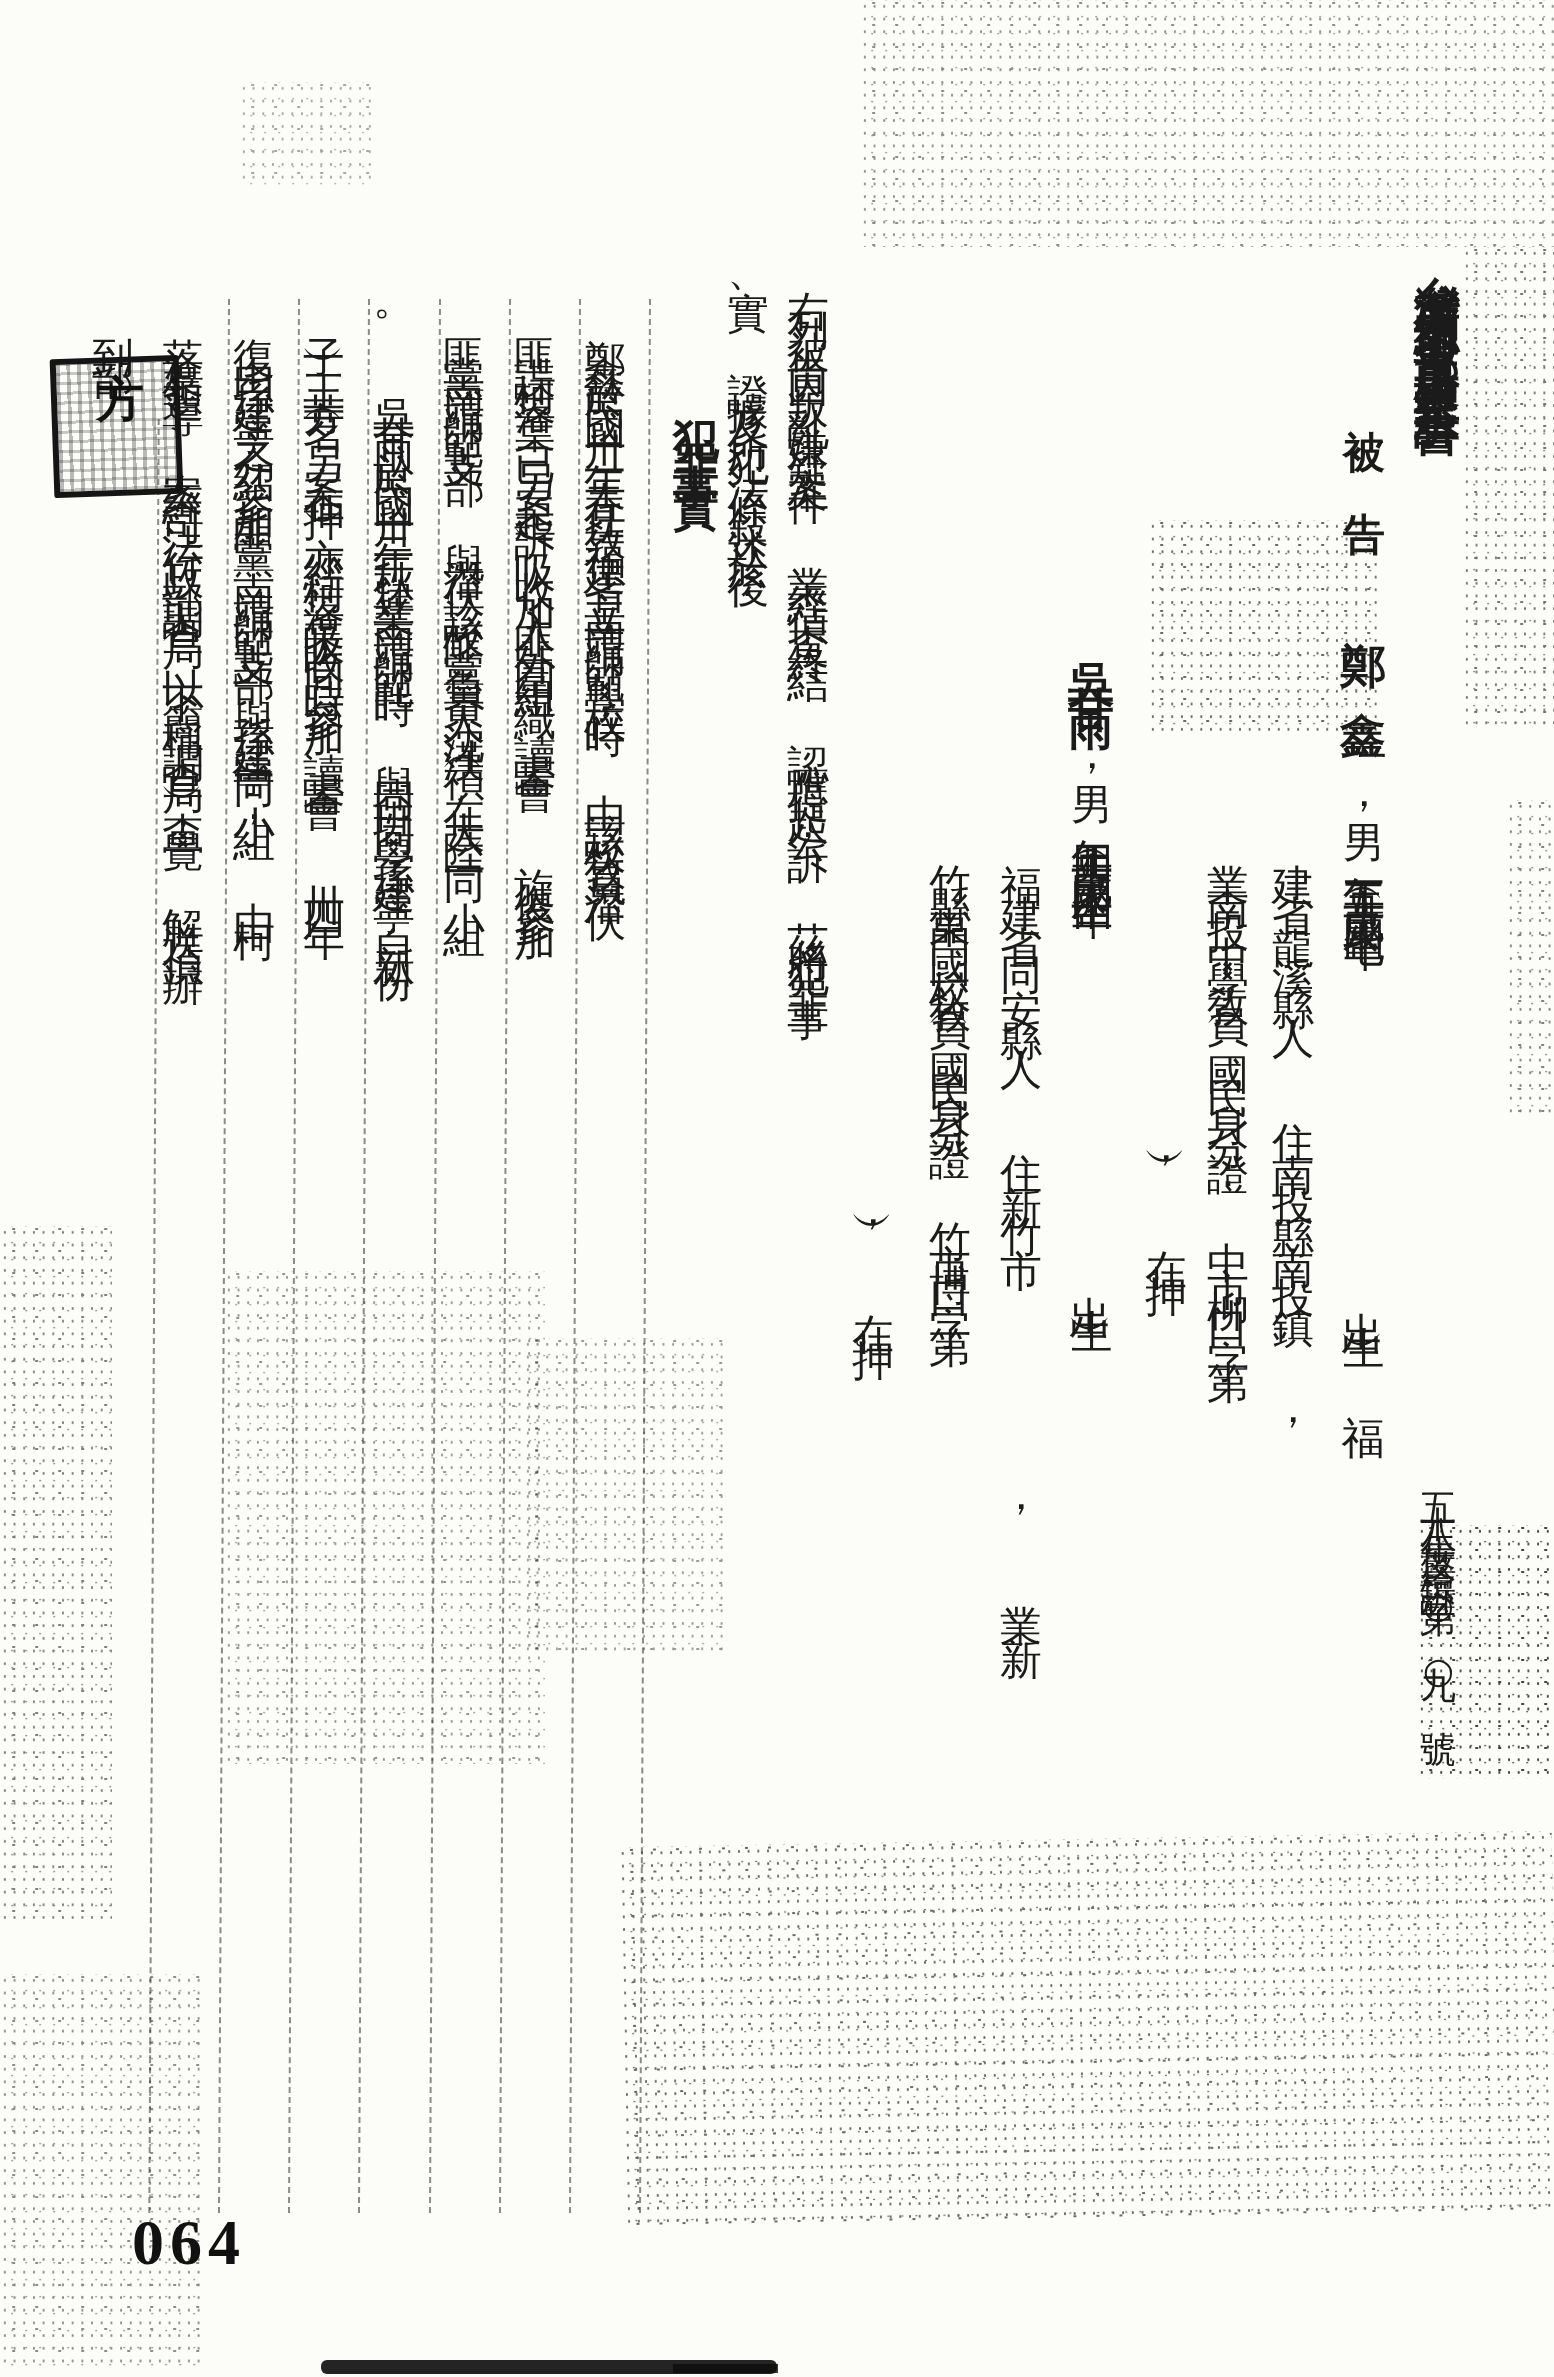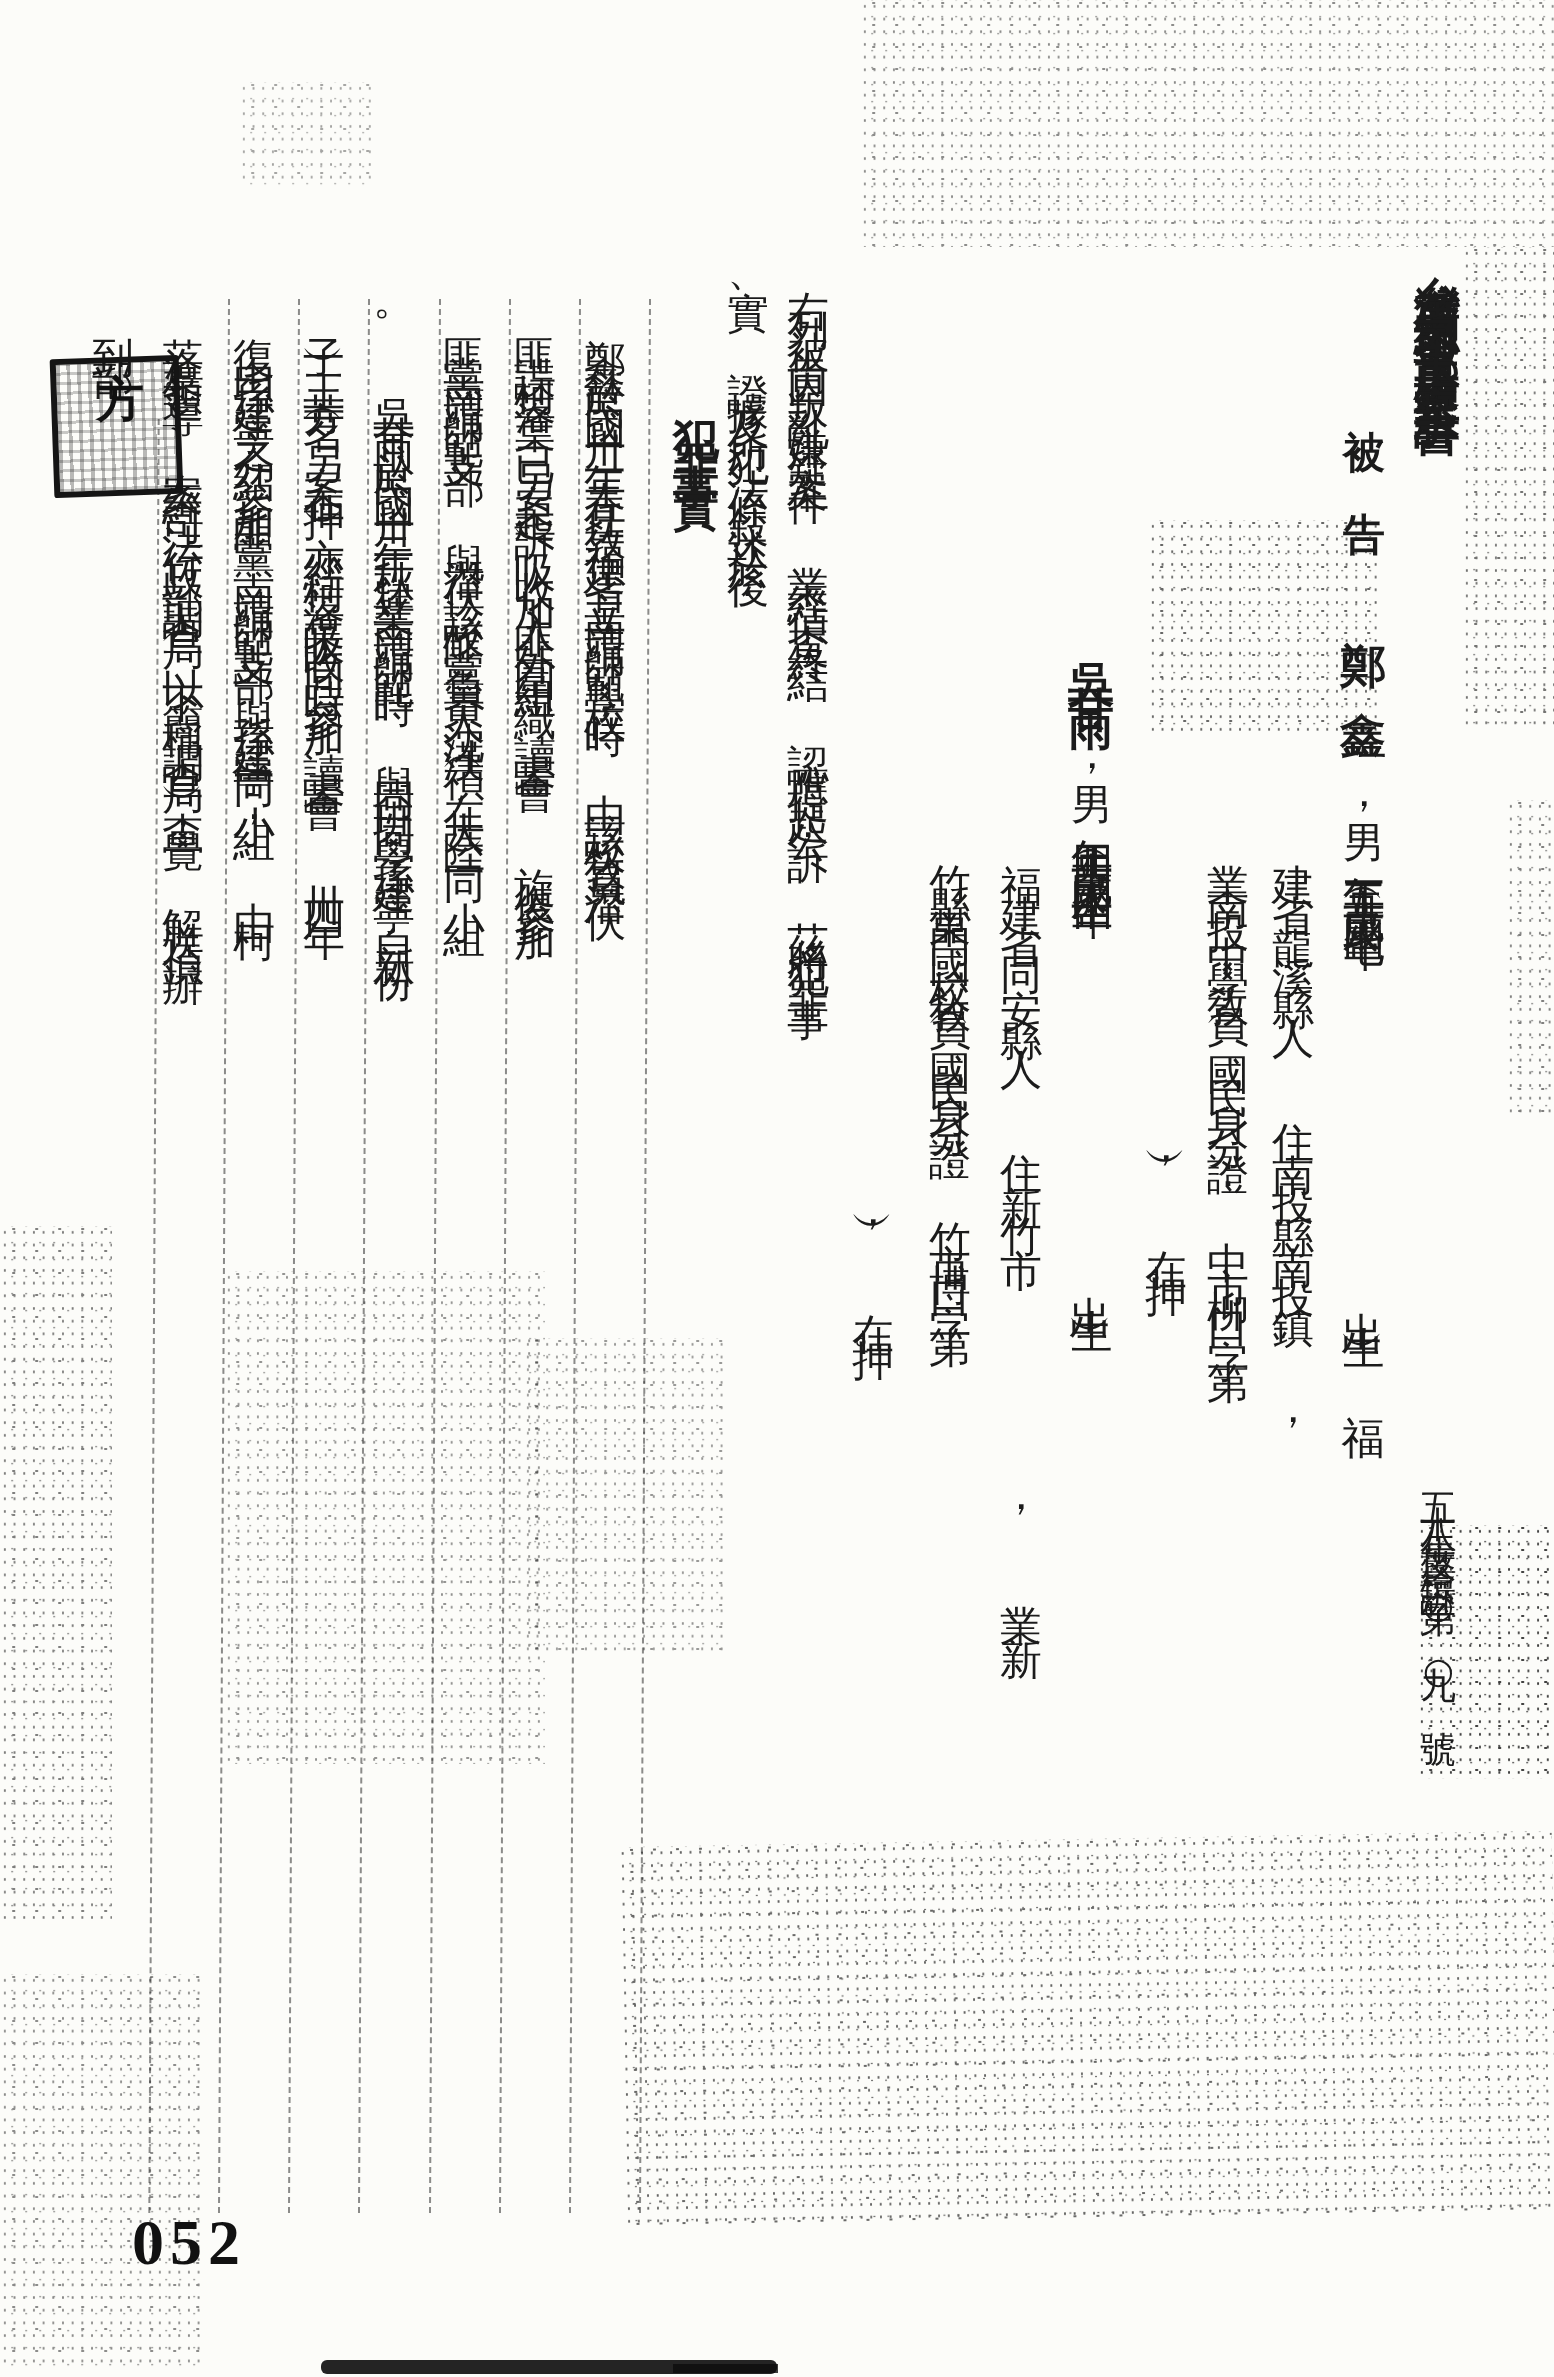--- a/index.html
+++ b/index.html
@@ -161,16 +161,16 @@
   <div class="vcol fact f3">。吳甘雨於民國卅三年秋肄業南靖師範時，與同班同學孫建寧（自新份</div>
   <div class="vcol fact f4">子）王芳茗（另案在押）亦經柯落葉吸收同時參加「讀書會」，卅四年</div>
   <div class="vcol fact f5">復由孫建寧之介紹參加匪黨「南靖師範支部」與孫建寧同一小組，由柯</div>
   <div class="vcol fact f6">落葉領導。案經司法行政部調查局（以下簡稱調查局）查覺，解送偵辦</div>
   <div class="vcol fact f7">到部</div>
 
   <div class="stamp">
     <span class="stamp-char">方</span>
   </div>
 
-  <div class="page-no">052</div>
+  <div class="page-no">064</div>
 
 </div>
 
 
 </body></html>

